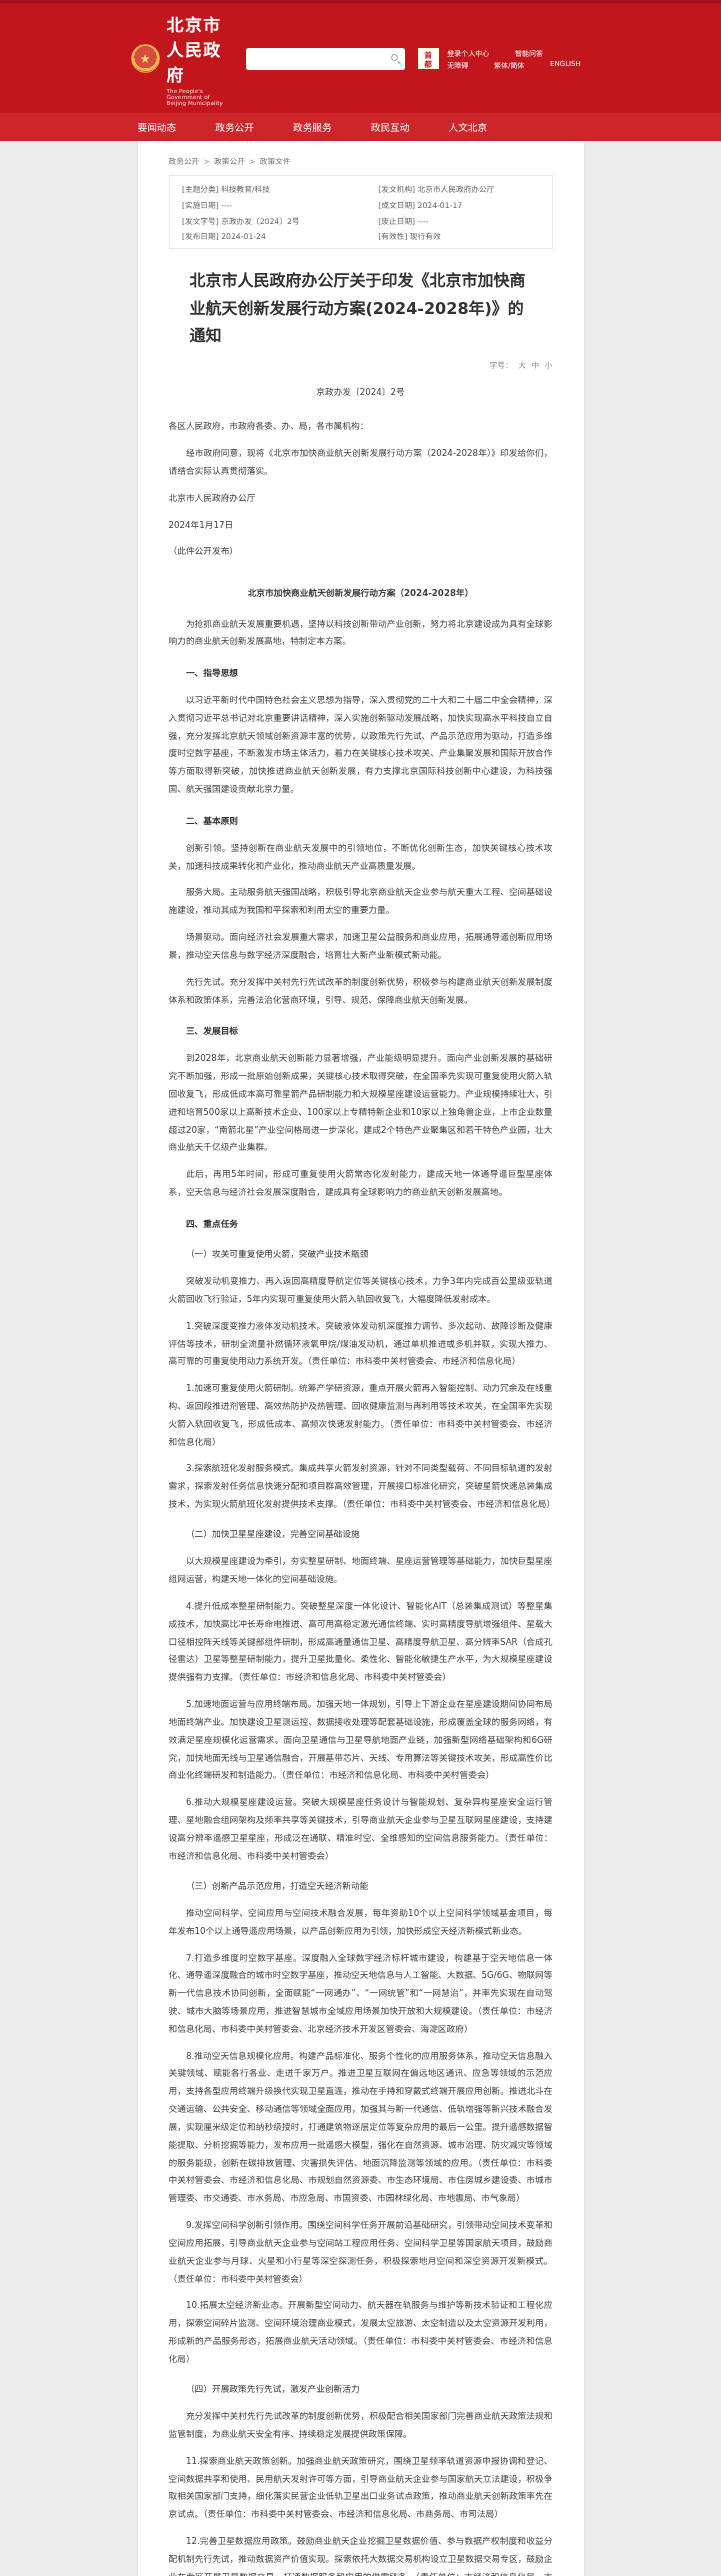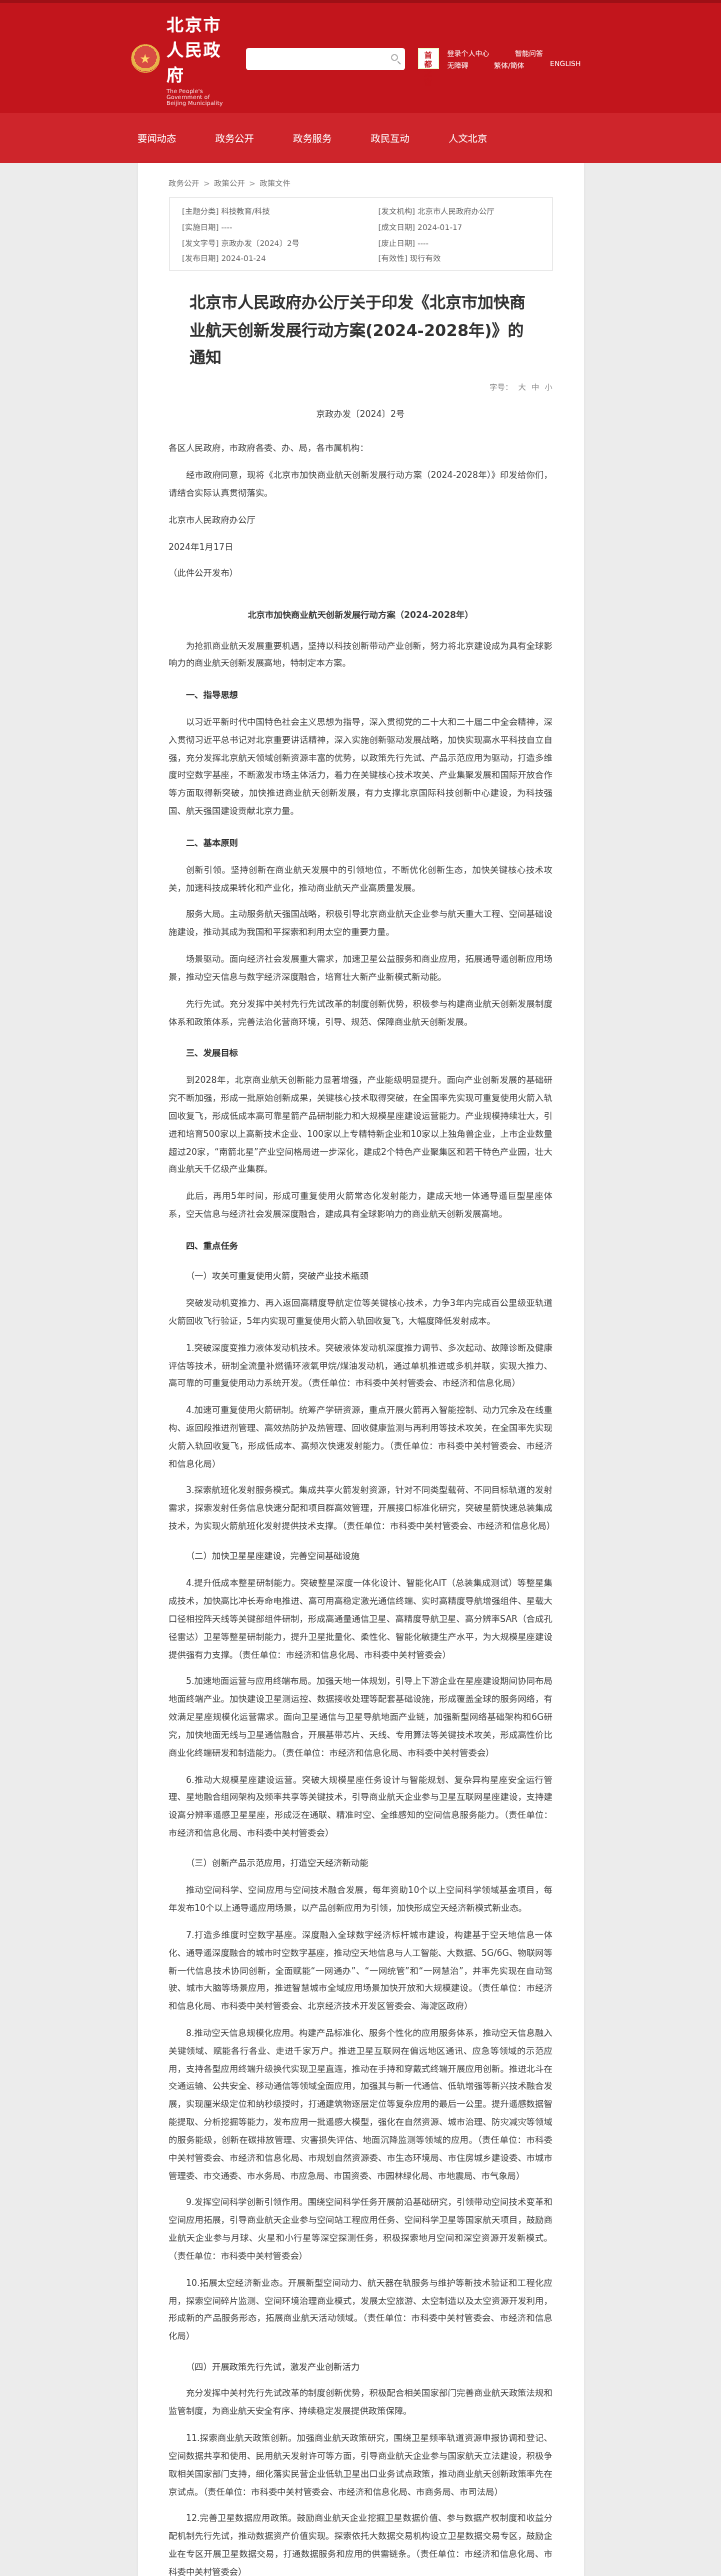--- a/index.html
+++ b/index.html
@@ -18,21 +18,21 @@
   .mag { position:absolute; right:7px; top:5.6px; width:7.7px; height:7.7px; border:1.4px solid #9a9a9a; border-radius:50%; }
   .mag::after { content:""; position:absolute; left:6.3px; top:6.3px; width:4.2px; height:1.4px; background:#9a9a9a; transform:rotate(45deg); transform-origin:0 0; }
   .hdr-right { margin-left:12.5px; display:flex; align-items:center; }
   .seal { width:21px; height:21px; background:#fff; color:#c2151c; font-size:7.7px; font-weight:bold; line-height:9px; display:flex; flex-wrap:wrap; align-items:center; justify-content:center; padding:1.4px; text-align:center; letter-spacing:0.7px; border:0.7px solid #efc; }
   .hdr-links { margin-left:8.4px; color:#fff; font-size:7px; }
   .hdr-links .row { margin:2.8px 0; display:flex;gap:16px; }
   .hdr-links span { margin-right:9.7px; cursor:pointer; white-space:nowrap; }
 
   .nav { background:#ce252b; }
   .nav-inner { width:460px; margin:0 auto; display:flex; padding:0 7px; }
-  .nav-inner span { color:#fff; font-size:9.7px; padding:18px 0; margin-right:39px; cursor:pointer; }
+  .nav-inner span { color:#fff; font-size:9.7px; padding:7px 0; margin-right:39px; cursor:pointer; }
 
   
   .card { width:446px; margin:0 auto; background:#fff; min-height:2472px; padding:12.5px 31px 28px; box-shadow:0 0 2.8px rgba(0,0,0,.06); }
   .crumbs { font-size:7.7px; color:#777; margin:1.4px 0 8.4px; }
   .crumbs span { cursor:pointer; }
   .crumbs .sep { margin:0 4.2px; color:#999; cursor:default; }
 
   .meta { border:0.7px solid #e9e9e9; padding:7px 12.5px; display:grid; grid-template-columns:55% 45%; row-gap:4.9px; font-size:7.7px; color:#666; }
 
   .title { font-size:16px; font-weight:bold; color:#333; text-align:left; line-height:1.7; margin:18px 21px 7px; }
@@ -132,23 +132,24 @@
         <p class="ap p-para">服务大局。主动服务航天强国战略，积极引导北京商业航天企业参与航天重大工程、空间基础设施建设，推动其成为我国和平探索和利用太空的重要力量。</p>
         <p class="ap p-para">场景驱动。面向经济社会发展重大需求，加速卫星公益服务和商业应用，拓展通导遥创新应用场景，推动空天信息与数字经济深度融合，培育壮大新产业新模式新动能。</p>
         <p class="ap p-para">先行先试。充分发挥中关村先行先试改革的制度创新优势，积极参与构建商业航天创新发展制度体系和政策体系，完善法治化营商环境，引导、规范、保障商业航天创新发展。</p>
         <p class="ap p-h1">三、发展目标</p>
         <p class="ap p-para">到2028年，北京商业航天创新能力显著增强，产业能级明显提升。面向产业创新发展的基础研究不断加强，形成一批原始创新成果，关键核心技术取得突破，在全国率先实现可重复使用火箭入轨回收复飞，形成低成本高可靠星箭产品研制能力和大规模星座建设运营能力。产业规模持续壮大，引进和培育500家以上高新技术企业、100家以上专精特新企业和10家以上独角兽企业，上市企业数量超过20家，“南箭北星”产业空间格局进一步深化，建成2个特色产业聚集区和若干特色产业园，壮大商业航天千亿级产业集群。</p>
         <p class="ap p-para">此后，再用5年时间，形成可重复使用火箭常态化发射能力，建成天地一体通导遥巨型星座体系，空天信息与经济社会发展深度融合，建成具有全球影响力的商业航天创新发展高地。</p>
         <p class="ap p-h1">四、重点任务</p>
         <p class="ap p-h2">（一）攻关可重复使用火箭，突破产业技术瓶颈</p>
         <p class="ap p-para">突破发动机变推力、再入返回高精度导航定位等关键核心技术，力争3年内完成百公里级亚轨道火箭回收飞行验证，5年内实现可重复使用火箭入轨回收复飞，大幅度降低发射成本。</p>
         <p class="ap p-para">1.突破深度变推力液体发动机技术。突破液体发动机深度推力调节、多次起动、故障诊断及健康评估等技术，研制全流量补燃循环液氧甲烷/煤油发动机，通过单机推进或多机并联，实现大推力、高可靠的可重复使用动力系统开发。（责任单位：市科委中关村管委会、市经济和信息化局）</p>
-        <p class="ap p-para">4.加速可重复使用火箭研制。统筹产学研资源，重点开展火箭再入智能控制、动力冗余及在线重构、返回段推进剂管理、高效热防护及热管理、回收健康监测与再利用等技术攻关，在全国率先实现火箭入轨回收复飞，形成低成本、高频次快速发射能力。（责任单位：市科委中关村管委会、市经济和信息化局）</p>
+        <p class="ap p-para">1.加速可重复使用火箭研制。统筹产学研资源，重点开展火箭再入智能控制、动力冗余及在线重构、返回段推进剂管理、高效热防护及热管理、回收健康监测与再利用等技术攻关，在全国率先实现火箭入轨回收复飞，形成低成本、高频次快速发射能力。（责任单位：市科委中关村管委会、市经济和信息化局）</p>
         <p class="ap p-para">3.探索航班化发射服务模式。集成共享火箭发射资源，针对不同类型载荷、不同目标轨道的发射需求，探索发射任务信息快速分配和项目群高效管理，开展接口标准化研究，突破星箭快速总装集成技术，为实现火箭航班化发射提供技术支撑。（责任单位：市科委中关村管委会、市经济和信息化局）</p>
         <p class="ap p-h2">（二）加快卫星星座建设，完善空间基础设施</p>
+        <p class="ap p-para">以大规模星座建设为牵引，夯实整星研制、地面终端、星座运营管理等基础能力，加快巨型星座组网运营，构建天地一体化的空间基础设施。</p>
         <p class="ap p-para">4.提升低成本整星研制能力。突破整星深度一体化设计、智能化AIT（总装集成测试）等整星集成技术，加快高比冲长寿命电推进、高可用高稳定激光通信终端、实时高精度导航增强组件、星载大口径相控阵天线等关键部组件研制，形成高通量通信卫星、高精度导航卫星、高分辨率SAR（合成孔径雷达）卫星等整星研制能力，提升卫星批量化、柔性化、智能化敏捷生产水平，为大规模星座建设提供强有力支撑。（责任单位：市经济和信息化局、市科委中关村管委会）</p>
         <p class="ap p-para">5.加速地面运营与应用终端布局。加强天地一体规划，引导上下游企业在星座建设期间协同布局地面终端产业。加快建设卫星测运控、数据接收处理等配套基础设施，形成覆盖全球的服务网络，有效满足星座规模化运营需求。面向卫星通信与卫星导航地面产业链，加强新型网络基础架构和6G研究，加快地面无线与卫星通信融合，开展基带芯片、天线、专用算法等关键技术攻关，形成高性价比商业化终端研发和制造能力。（责任单位：市经济和信息化局、市科委中关村管委会）</p>
         <p class="ap p-para">6.推动大规模星座建设运营。突破大规模星座任务设计与智能规划、复杂异构星座安全运行管理、星地融合组网架构及频率共享等关键技术，引导商业航天企业参与卫星互联网星座建设，支持建设高分辨率遥感卫星星座，形成泛在通联、精准时空、全维感知的空间信息服务能力。（责任单位：市经济和信息化局、市科委中关村管委会）</p>
         <p class="ap p-h2">（三）创新产品示范应用，打造空天经济新动能</p>
         <p class="ap p-para">推动空间科学、空间应用与空间技术融合发展，每年资助10个以上空间科学领域基金项目，每年发布10个以上通导遥应用场景，以产品创新应用为引领，加快形成空天经济新模式新业态。</p>
         <p class="ap p-para">7.打造多维度时空数字基座。深度融入全球数字经济标杆城市建设，构建基于空天地信息一体化、通导遥深度融合的城市时空数字基座，推动空天地信息与人工智能、大数据、5G/6G、物联网等新一代信息技术协同创新，全面赋能“一网通办”、“一网统管”和“一网慧治”，并率先实现在自动驾驶、城市大脑等场景应用，推进智慧城市全域应用场景加快开放和大规模建设。（责任单位：市经济和信息化局、市科委中关村管委会、北京经济技术开发区管委会、海淀区政府）</p>
         <p class="ap p-para">8.推动空天信息规模化应用。构建产品标准化、服务个性化的应用服务体系，推动空天信息融入关键领域、赋能各行各业、走进千家万户。推进卫星互联网在偏远地区通讯、应急等领域的示范应用，支持各型应用终端升级换代实现卫星直连，推动在手持和穿戴式终端开展应用创新。推进北斗在交通运输、公共安全、移动通信等领域全面应用，加强其与新一代通信、低轨增强等新兴技术融合发展，实现厘米级定位和纳秒级授时，打通建筑物逐层定位等复杂应用的最后一公里。提升遥感数据智能提取、分析挖掘等能力，发布应用一批遥感大模型，强化在自然资源、城市治理、防灾减灾等领域的服务能级，创新在碳排放管理、灾害损失评估、地面沉降监测等领域的应用。（责任单位：市科委中关村管委会、市经济和信息化局、市规划自然资源委、市生态环境局、市住房城乡建设委、市城市管理委、市交通委、市水务局、市应急局、市国资委、市园林绿化局、市地震局、市气象局）</p>
         <p class="ap p-para">9.发挥空间科学创新引领作用。围绕空间科学任务开展前沿基础研究，引领带动空间技术变革和空间应用拓展，引导商业航天企业参与空间站工程应用任务、空间科学卫星等国家航天项目，鼓励商业航天企业参与月球、火星和小行星等深空探测任务，积极探索地月空间和深空资源开发新模式。（责任单位：市科委中关村管委会）</p>
         <p class="ap p-para">10.拓展太空经济新业态。开展新型空间动力、航天器在轨服务与维护等新技术验证和工程化应用，探索空间碎片监测、空间环境治理商业模式，发展太空旅游、太空制造以及太空资源开发利用，形成新的产品服务形态，拓展商业航天活动领域。（责任单位：市科委中关村管委会、市经济和信息化局）</p>
         <p class="ap p-h2">（四）开展政策先行先试，激发产业创新活力</p>

